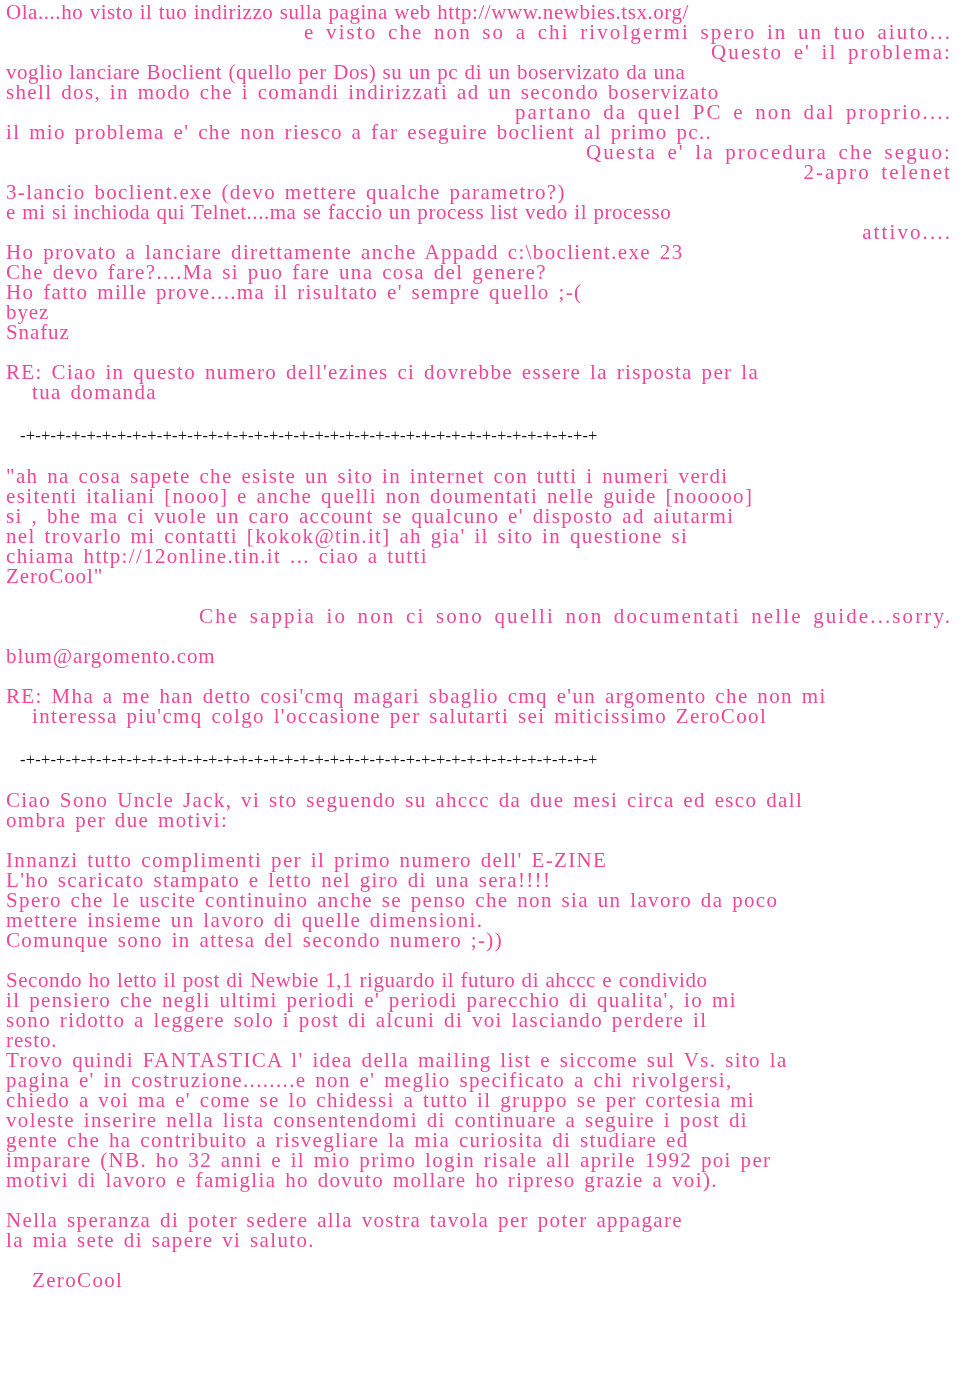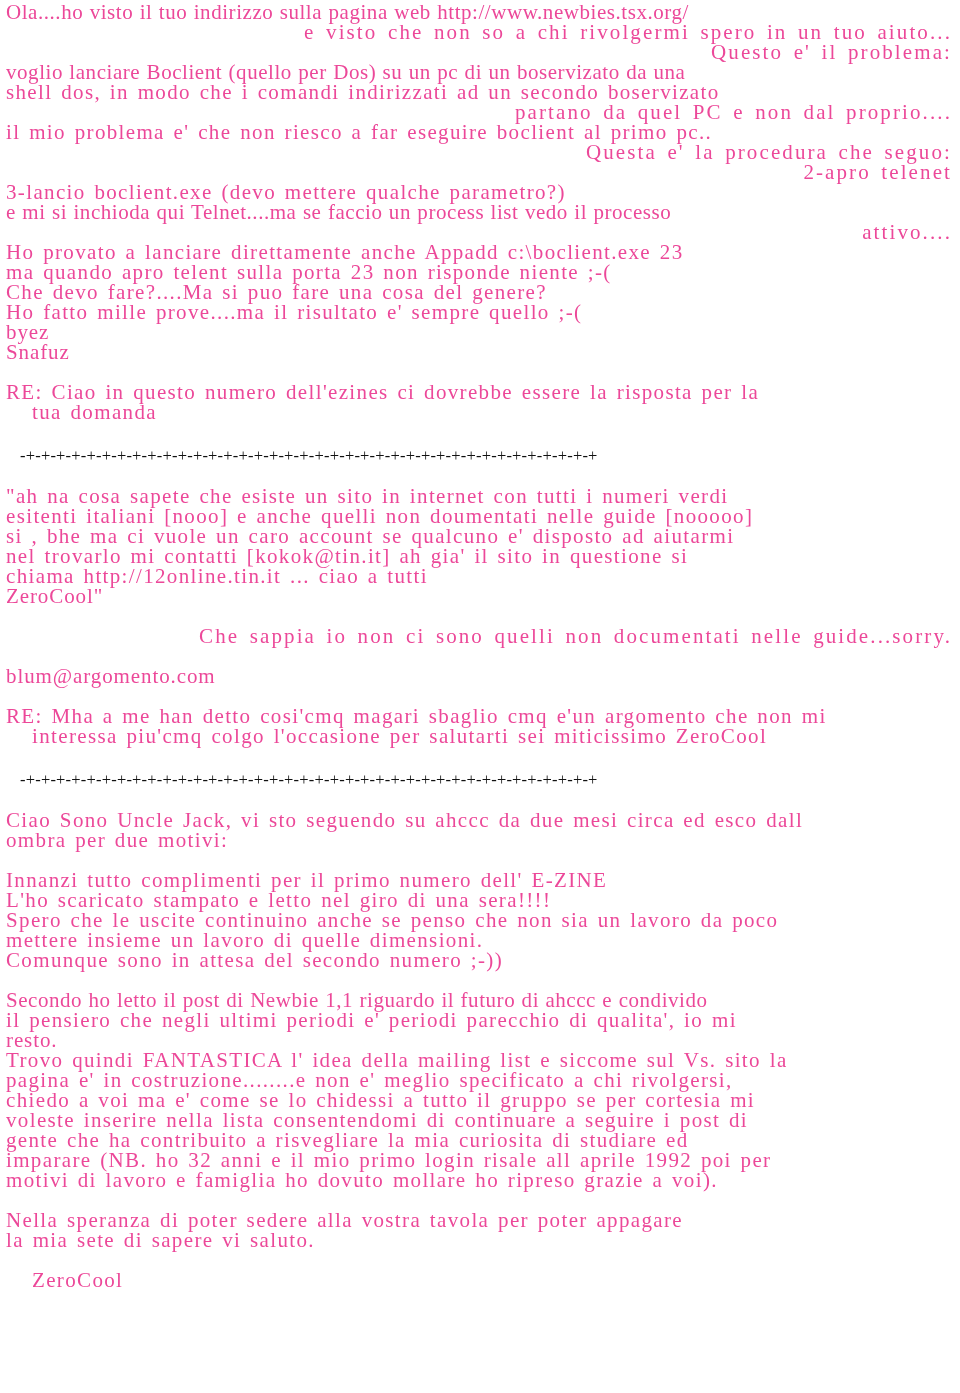--- a/index.html
+++ b/index.html
@@ -56,21 +56,20 @@
     <div class="line tight">voglio lanciare Boclient (quello per Dos) su un pc di un boservizato da una</div>
     <div class="line wide">shell dos, in modo che i comandi indirizzati ad un secondo boservizato</div>
     <div class="line xwide">partano da quel PC e non dal proprio....</div>
     <div class="line wide">il mio problema e' che non riesco a far eseguire boclient al primo pc..</div>
     <div class="line xwide">Questa e' la procedura che seguo:</div>
     <div class="line xwide">2-apro telenet</div>
     <div class="line wide">3-lancio boclient.exe (devo mettere qualche parametro?)</div>
     <div class="line tight">e mi si inchioda qui Telnet....ma se faccio un process list vedo il processo</div>
     <div class="line xwide">attivo....</div>
     <div class="line wide">Ho provato a lanciare direttamente anche Appadd c:\boclient.exe 23</div>
-    <div class="line wide">ma quando apro telent sulla porta 23 non risponde niente ;-(</div>
     <div class="line wide">Che devo fare?....Ma si puo fare una cosa del genere?</div>
     <div class="line wide">Ho fatto mille prove....ma il risultato e' sempre quello ;-(</div>
     <div class="line">byez</div>
     <div class="line">Snafuz</div>
 
     <div class="spacer-m"></div>
 
     <div class="line wide">RE: Ciao in questo numero dell'ezines ci dovrebbe essere la risposta per la</div>
     <div class="line wide indent1">tua domanda</div>
 
@@ -114,20 +113,21 @@
     <div class="line wide">Innanzi tutto complimenti per il primo numero dell' E-ZINE</div>
     <div class="line wide">L'ho scaricato stampato e letto nel giro di una sera!!!!</div>
     <div class="line wide">Spero che le uscite continuino anche se penso che non sia un lavoro da poco</div>
     <div class="line wide">mettere insieme un lavoro di quelle dimensioni.</div>
     <div class="line wide">Comunque sono in attesa del secondo numero ;-))</div>
 
     <div class="spacer-m"></div>
 
     <div class="line tight">Secondo ho letto il post di Newbie 1,1 riguardo il futuro di ahccc e condivido</div>
     <div class="line wide">il pensiero che negli ultimi periodi e' periodi parecchio di qualita', io mi</div>
+    <div class="line wide">sono ridotto a leggere solo i post di alcuni di voi lasciando perdere il</div>
     <div class="line">resto.</div>
     <div class="line wide">Trovo quindi FANTASTICA l' idea della mailing list e siccome sul Vs. sito la</div>
     <div class="line wide">pagina e' in costruzione........e non e' meglio specificato a chi rivolgersi,</div>
     <div class="line wide">chiedo a voi ma e' come se lo chidessi a tutto il gruppo se per cortesia mi</div>
     <div class="line wide">voleste inserire nella lista consentendomi di continuare a seguire i post di</div>
     <div class="line wide">gente che ha contribuito a risvegliare la mia curiosita di studiare ed</div>
     <div class="line wide">imparare (NB. ho 32 anni e il mio primo login risale all aprile 1992 poi per</div>
     <div class="line wide">motivi di lavoro e famiglia ho dovuto mollare ho ripreso grazie a voi).</div>
 
     <div class="spacer-m"></div>

